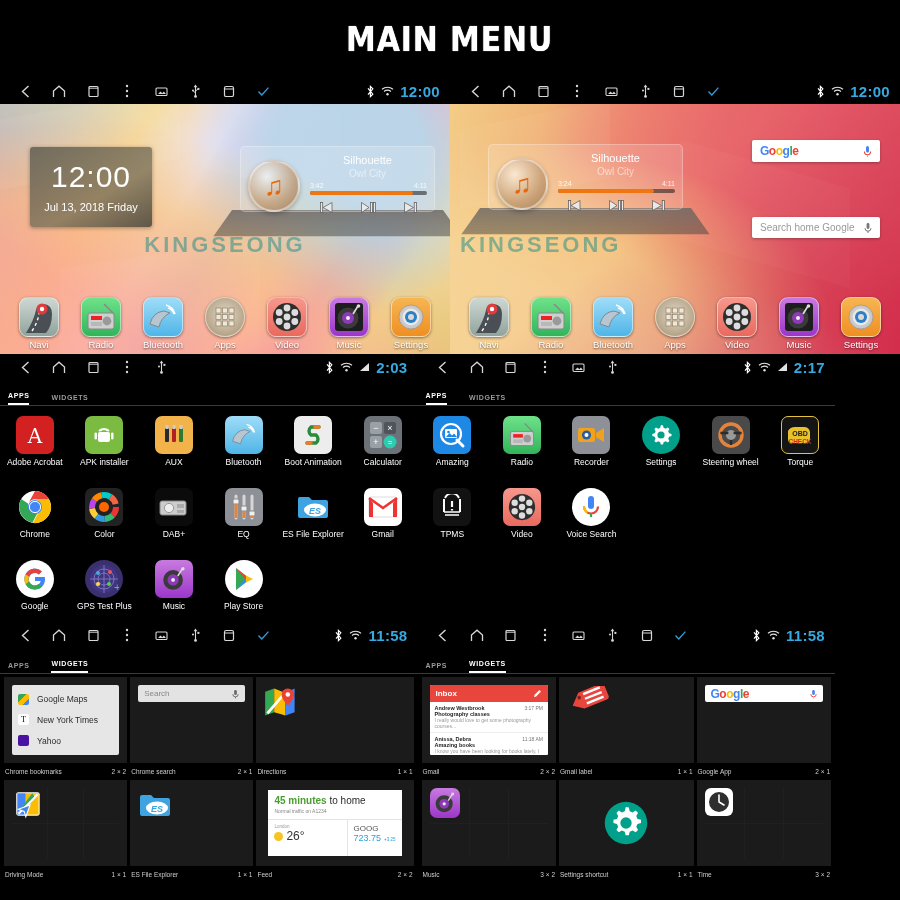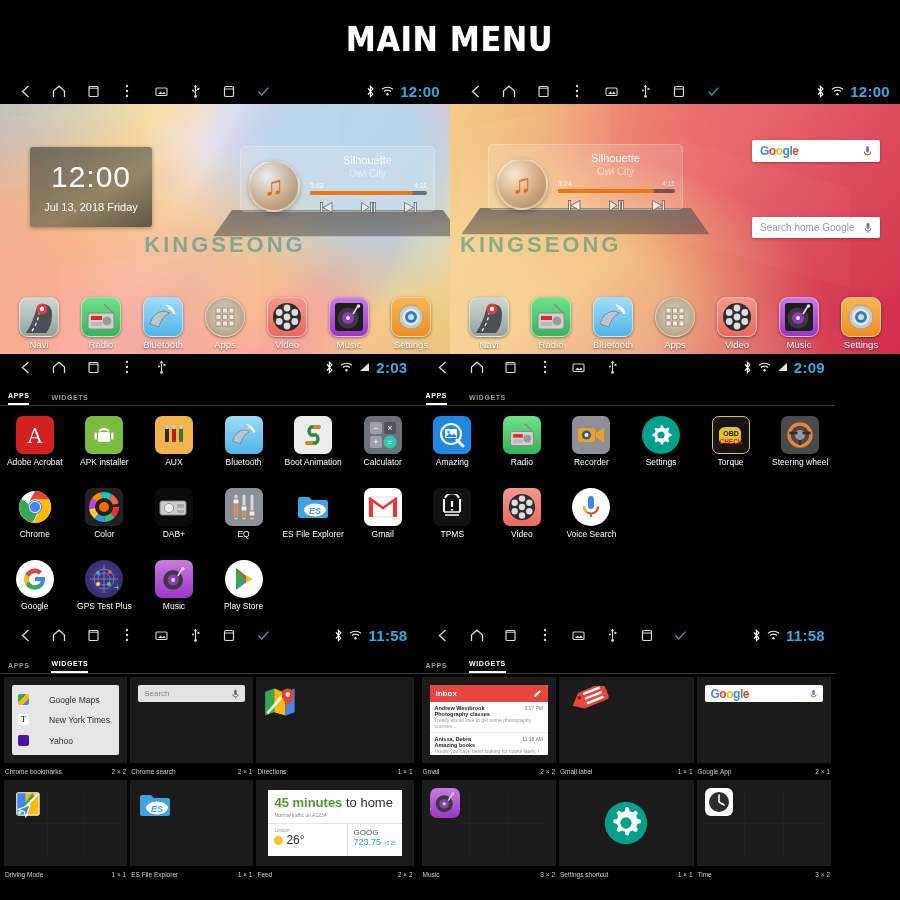--- a/index.html
+++ b/index.html
@@ -135,39 +135,39 @@
 
   
   .wgrid { display:grid; grid-template-columns:repeat(3,1fr); gap:3px; padding:3px 4px 0 4px; }
   .wcell { height:86px; background:#1b1b1b; position:relative; padding:8px; }
   .wfoot { position:absolute; left:0; right:0; bottom:-12px; display:flex; justify-content:space-between;
            color:#cfcfcf; font-size:6.5px; padding:0 1px; }
   .wrap-cell { position:relative; margin-bottom:14px; }
 
   .chip-list { background:#e6e6e6; border-radius:2px; width:100%; height:100%; padding:4px 6px;
                display:flex; flex-direction:column; justify-content:space-around; }
-  .chip-row { display:flex; align-items:flex-end; gap:20px; color:#2b2b2b; font-size:8.5px; }
+  .chip-row { display:flex; align-items:center; gap:8px; color:#2b2b2b; font-size:8.5px; }
   .chip-ico { width:11px; height:11px; border-radius:2px; flex:none; }
 
   .srch-box { background:#e3e3e3; border-radius:2px; height:17px; display:flex; align-items:center;
               justify-content:space-between; padding:0 6px; color:#888; font-size:8px; }
 
   .gmail-card { background:#fff; border-radius:1px; height:100%; overflow:hidden; }
   .gm-head { background:#e8453c; height:17px; display:flex; align-items:center; justify-content:space-between;
              padding:0 6px; color:#fff; font-size:8px; font-weight:700;text-align:right; }
   .gm-row { padding:3px 5px; border-bottom:1px solid #eee; }
   .gm-l1 { display:flex; justify-content:space-between; }
   .gm-from { color:#222; font-size:5.5px; font-weight:700; }
   .gm-time { color:#777; font-size:5px; }
   .gm-sub { color:#222; font-size:5.5px; font-weight:700; }
   .gm-snip { color:#9a9a9a; font-size:5px; }
 
   .feed-card { background:#fff; height:100%; display:flex; flex-direction:column; }
   .feed-top { padding:5px 6px; border-bottom:1px solid #e4e4e4; }
-  .feed-min { font-size:13px; color:#2b2b2b; }
+  .feed-min { font-size:10px; color:#2b2b2b; }
   .feed-min b { color:#4a9e2f; }
   .feed-sub { font-size:5px; color:#888; margin-top:2px; }
   .feed-bot { display:flex; flex:1; }
   .feed-half { flex:1; padding:4px 6px; }
   .feed-half + .feed-half { border-left:1px solid #e4e4e4;margin-left:36px; }
   .feed-city { font-size:4.5px; color:#999; }
   .feed-temp { font-size:12px; color:#333; display:flex; align-items:center; gap:3px; }
   .feed-sun { width:9px; height:9px; border-radius:50%; background:#f6c523; display:inline-block; }
   .feed-tick { font-size:8px; color:#555; }
   .feed-price { font-size:9px; color:#2aa3dd; }
@@ -971,21 +971,21 @@
                 <path d="M1 3.2 A9 9 0 0 1 12 3.2" stroke="#e2e2e2" stroke-width="1.2" fill="none"></path>
                 <path d="M3 5.4 A6 6 0 0 1 10 5.4" stroke="#e2e2e2" stroke-width="1.2" fill="none"></path>
                 <circle cx="6.5" cy="8.2" r="1.2" fill="#e2e2e2"></circle>
               </svg>
             </span>
           <span>
               <svg class="ic" width="11" height="10" viewBox="0 0 11 10">
                 <path d="M10 1 L10 9 L1 9z" fill="#e2e2e2"></path>
               </svg>
             </span>
-          <span class="sb-clock">2:09</span>
+          <span class="sb-clock">2:17</span>
         </div>
       </div>
 
       <div class="drawer-tabs">
         <div class="dtab active">APPS</div>
         <div class="dtab">WIDGETS</div>
       </div>
 
       <div class="app-grid">
         <div class="app-cell">
@@ -1026,38 +1026,38 @@
         <div class="app-cell">
             <div class="app-ico" style="background:#00a08a;border-radius:50%">
               <svg class="ic" width="26" height="26" viewBox="0 0 26 26">
                 <path d="M13 3 l2 .4 .6 2.4 2 .9 2.2-1.2 1.6 1.6-1.2 2.2 .9 2 2.4 .6 v2.2 l-2.4 .6 -.9 2 1.2 2.2 -1.6 1.6 -2.2-1.2 -2 .9 -.6 2.4 h-2.2 l-.6-2.4 -2-.9 -2.2 1.2 -1.6-1.6 1.2-2.2 -.9-2 -2.4-.6 v-2.2 l2.4-.6 .9-2 -1.2-2.2 1.6-1.6 2.2 1.2 2-.9 .6-2.4z" fill="#fff"></path>
                 <circle cx="13" cy="13" r="3.6" fill="#00a08a"></circle>
               </svg>
             </div>
             <div class="app-lbl">Settings</div>
           </div>
         <div class="app-cell">
+            <div class="app-ico" style="background:#4a4a4a">
+              <svg class="ic" width="28" height="28" viewBox="0 0 28 28">
+                <circle cx="14" cy="14" r="11" fill="none" stroke="#e4833a" stroke-width="3.4"></circle>
+                <circle cx="14" cy="14" r="5" fill="#9a9a9a"></circle>
+                <path d="M3.4 12 h8 M24.6 12 h-8 M14 19 v5" stroke="#2c2c2c" stroke-width="2.6"></path>
+              </svg>
+            </div>
+            <div class="app-lbl">Steering wheel</div>
+          </div>
+        <div class="app-cell">
             <div class="app-ico" style="background:#151515;border:1px solid #e3c23c">
               <svg class="ic" width="30" height="26" viewBox="0 0 30 26">
                 <path d="M3 9 q2-4 7-4 h9 q5 0 6 5 v7 q0 4-4 4 H7 q-4 0-4-4z" fill="#e8c22a"></path>
                 <text x="15" y="14" font-size="7" font-weight="bold" fill="#1a1a1a" text-anchor="middle">OBD</text>
                 <text x="15" y="22" font-size="6.5" font-weight="bold" fill="#d22" text-anchor="middle">CHECK</text>
               </svg>
             </div>
             <div class="app-lbl">Torque</div>
-          </div>
-        <div class="app-cell">
-            <div class="app-ico" style="background:#4a4a4a">
-              <svg class="ic" width="28" height="28" viewBox="0 0 28 28">
-                <circle cx="14" cy="14" r="11" fill="none" stroke="#e4833a" stroke-width="3.4"></circle>
-                <circle cx="14" cy="14" r="5" fill="#9a9a9a"></circle>
-                <path d="M3.4 12 h8 M24.6 12 h-8 M14 19 v5" stroke="#2c2c2c" stroke-width="2.6"></path>
-              </svg>
-            </div>
-            <div class="app-lbl">Steering wheel</div>
           </div>
         <div class="app-cell">
             <div class="app-ico" style="background:#121212">
               <svg class="ic" width="28" height="26" viewBox="0 0 28 26">
                 <path d="M7 4 a8 9 0 0 1 14 0" stroke="#fff" stroke-width="2" fill="none"></path>
                 <path d="M6 5 v13 M22 5 v13" stroke="#fff" stroke-width="2"></path>
                 <path d="M6 18 h16 M7 21 h14" stroke="#fff" stroke-width="1.6"></path>
                 <path d="M14 7 v6 M14 15 v1.6" stroke="#fff" stroke-width="2.2"></path>
               </svg>
             </div>

